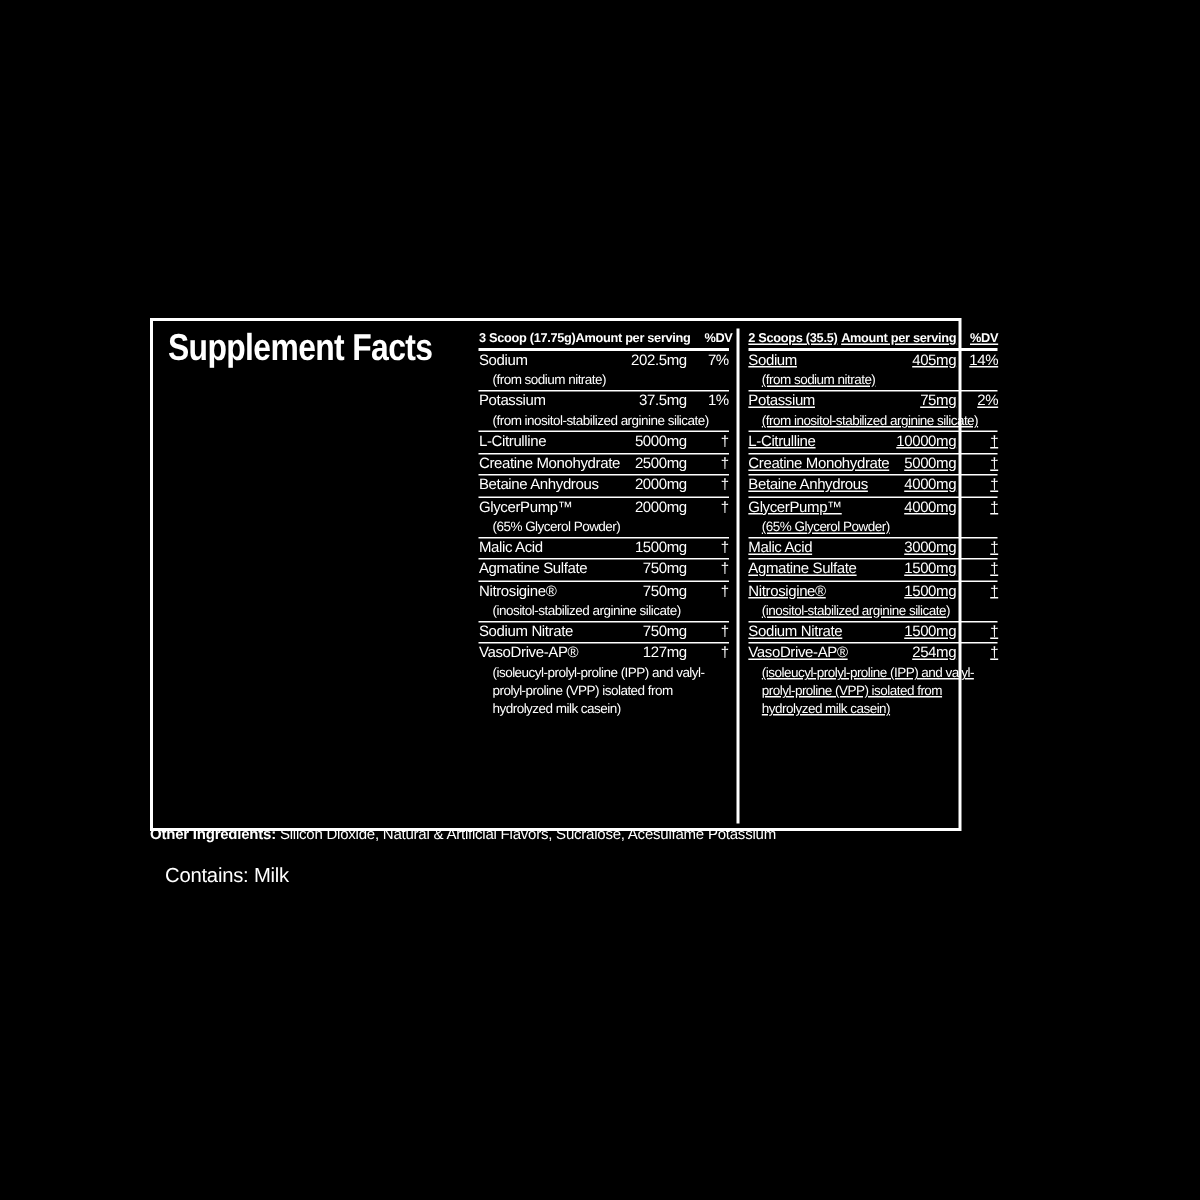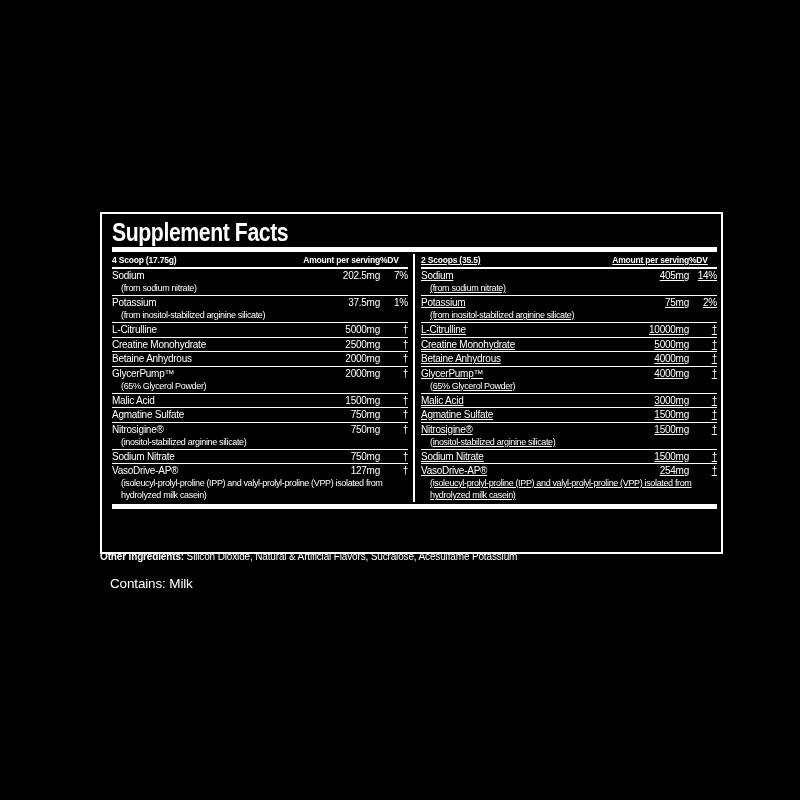--- a/index.html
+++ b/index.html
@@ -3,44 +3,44 @@
 <meta charset="utf-8">
 <style>
   html,body{margin:0;padding:0;}
   body{
     width:800px;height:800px;position:relative;
     background:#000;color:#fff;
     font-family:"Liberation Sans",sans-serif;
     overflow:hidden;
   }
   .panel{
-    position:absolute;left:100px;top:212px;width:623px;height:342px;
+    position:absolute;left:100px;top:212px;width:541px;height:342px;
     box-sizing:border-box;border:2px solid #fff;background:#000;
     padding:5px 4px 3px 10px;
-    display:flex;flex-direction:column;
+    display:flex;
   }
   .title{
     font-weight:bold;font-size:25px;line-height:26px;letter-spacing:-0.5px;
     transform:scaleX(0.85);transform-origin:0 50%;white-space:nowrap;
   }
   .sline{font-size:9.5px;line-height:11px;letter-spacing:-0.25px;}
   .bar{height:5px;background:#fff;margin:2px 0;flex:none;}
   .columns{display:flex;align-items:stretch;}
   .col{flex:1;min-width:0;}
   .col.left{padding-right:5px;}
   .col.right{padding-left:6px;text-decoration:underline;}
   .vline{width:2px;background:#fff;flex:none;}
   .chead{
     display:flex;align-items:baseline;
     font-weight:bold;font-size:8.5px;line-height:13px;letter-spacing:-0.2px;
     border-bottom:2.5px solid #fff;
   }
   .hname{flex:1;white-space:nowrap;}
   .hamt{margin-left:auto;white-space:nowrap;}
-  .hdv{width:28px;text-align:left;flex:none;}
+  .hdv{width:28px;text-align:right;flex:none;}
   .row{padding:0;}
   .row + .row{border-top:1.5px solid #fff;}
   .rline{display:flex;align-items:flex-end;font-size:10px;line-height:13.5px;letter-spacing:-0.25px;}
   .rname{white-space:nowrap;overflow:visible;}
   .ramt{margin-left:auto;white-space:nowrap;}
   .rdv{width:28px;text-align:right;flex:none;}
   .desc{
     font-size:9px;line-height:12px;letter-spacing:-0.35px;
     padding:0 0 1px 9px;margin-top:-0.5px;
   }
@@ -51,21 +51,21 @@
 </style>
 </head>
 <body>
 
 <div class="panel">
   <div class="title">Supplement Facts</div>
   <div class="bar"></div>
   <div class="columns" id="columns">
       <div class="col left">
         <div class="chead">
-          <span class="hname">4 Scoop (17.75g)</span>
+          <span class="hname">3 Scoop (17.75g)</span>
           <span class="hamt">Amount per serving</span>
           <span class="hdv">%DV</span>
         </div>
         <div class="row">
           <div class="rline">
             <span class="rname">Sodium</span>
             <span class="ramt">202.5mg</span>
             <span class="rdv">7%</span>
           </div>
           <div class="desc">(from sodium nitrate)</div>

